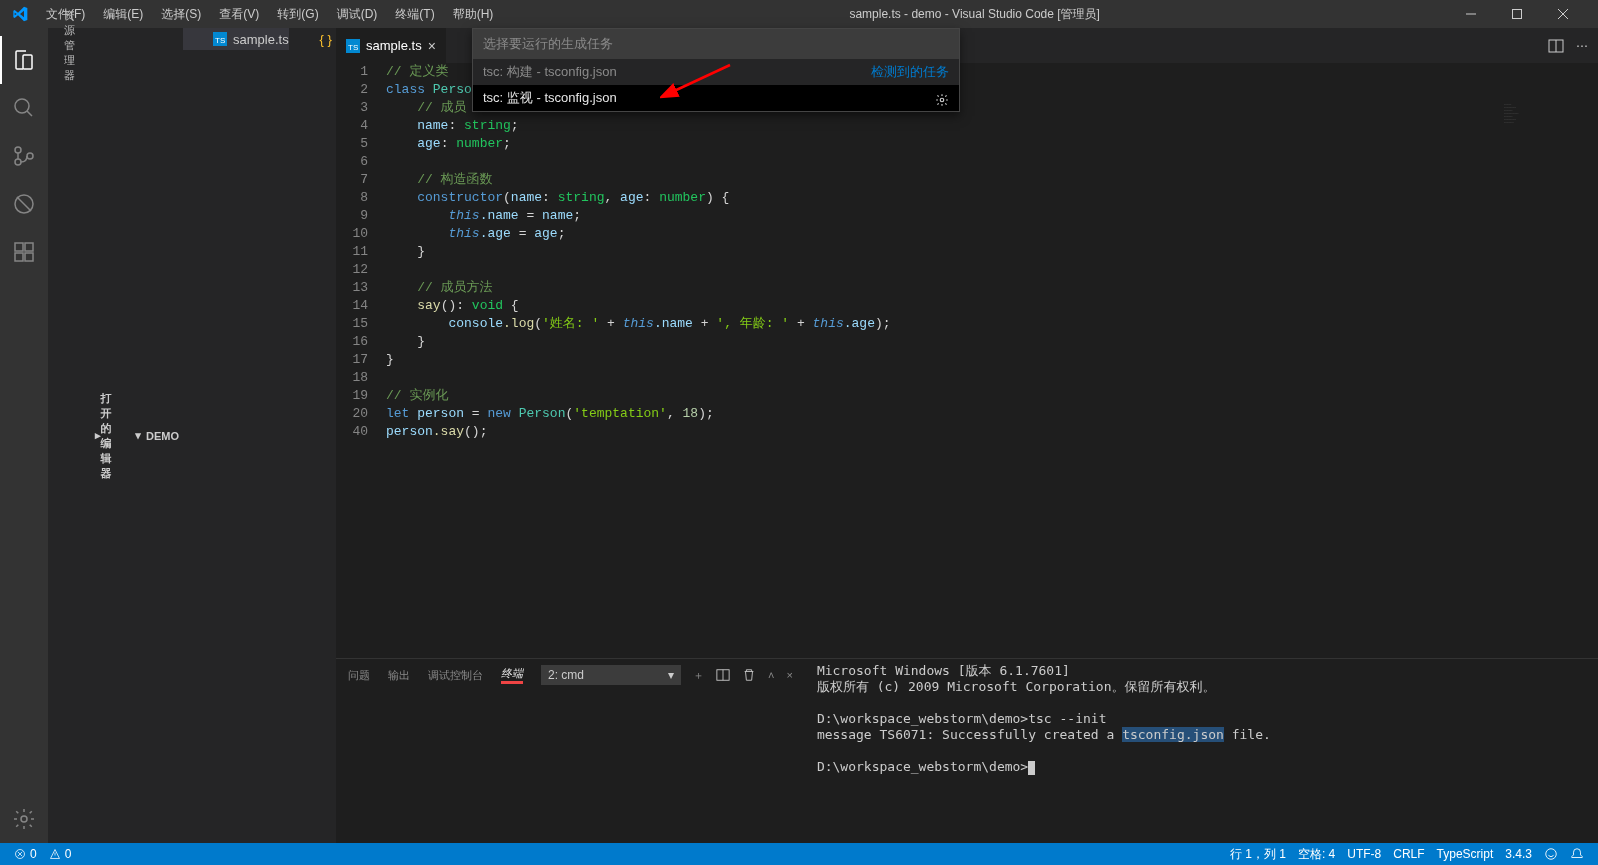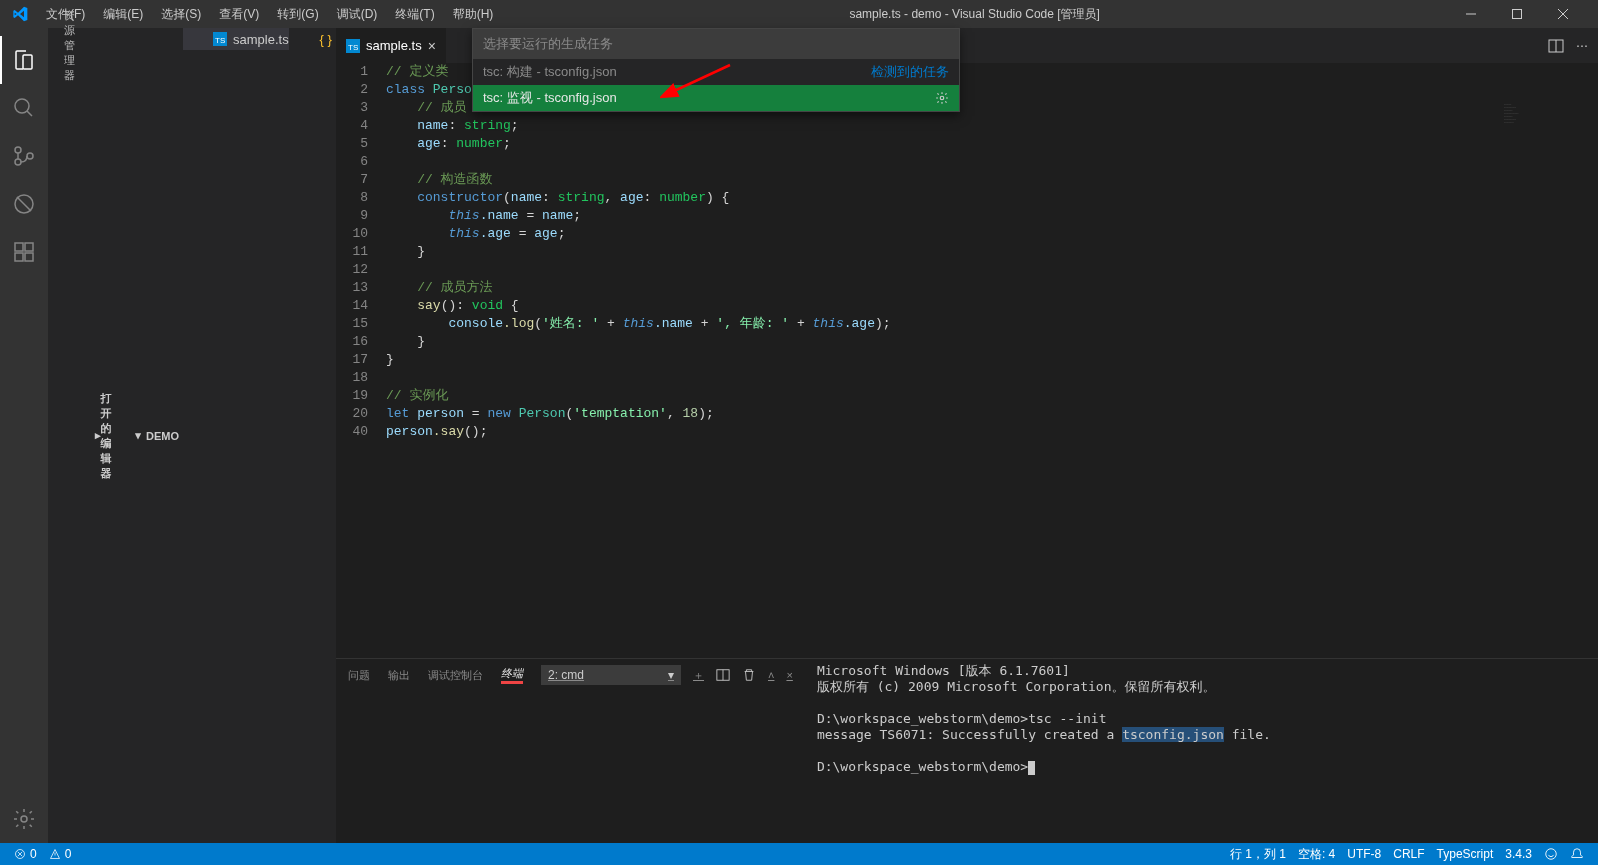--- a/index.html
+++ b/index.html
@@ -167,21 +167,21 @@
   white-space: pre;
   color: #d4d4d4;
 }
 .tok-comment { color: #6a9955; }
 .tok-keyword { color: #569cd6; }
 .tok-class { color: #4ec9b0; }
 .tok-func { color: #dcdcaa; }
 .tok-var { color: #9cdcfe; }
 .tok-type { color: #22c55e; }
 .tok-this { color: #569cd6; font-style: italic; }
-.tok-string { color: #86efac; }
+.tok-string { color: #84cc16; }
 .tok-num { color: #b5cea8; }
 .tok-punct { color: #d4d4d4; }
 .minimap {
   position: absolute;
   right: 14px;
   top: 40px;
   width: 80px;
   height: 80px;
   opacity: 0.35;
   color: #777;
@@ -209,21 +209,20 @@
 .panel-tabs .ptab.active {
   color: #e7e7e7;
   border-bottom: 3px solid #ef4444;
   font-style: italic;
 }
 .panel-tabs .right {
   margin-left: auto;
   display: flex;
   align-items: center;
   gap: 12px;
-  text-decoration: underline;
 }
 .panel-select {
   background: #3c3c3c;
   color: #cccccc;
   border: 1px solid #3c3c3c;
   padding: 2px 6px;
   font-size: 12px;
   width: 140px;
   display: flex;
   justify-content: space-between;
@@ -267,22 +266,23 @@
 }
 .quickpick-row {
   display: flex;
   align-items: center;
   padding: 4px 10px;
   color: #8a8a8a;
 }
 .quickpick-row.header { justify-content: space-between; color: #8a8a8a; }
 .quickpick-row .detected { color: #007acc; }
 .quickpick-row.selected {
-  background: #15803d;
+  background: #000000;
   color: #e7e7e7;
+  align-items: flex-end;
 }
 .quickpick-row .gear { color: #cccccc; }
 .arrow {
   position: absolute;
   top: 60px;
   left: 660px;
   z-index: 101;
   pointer-events: none;
 }
 .outline-section {

